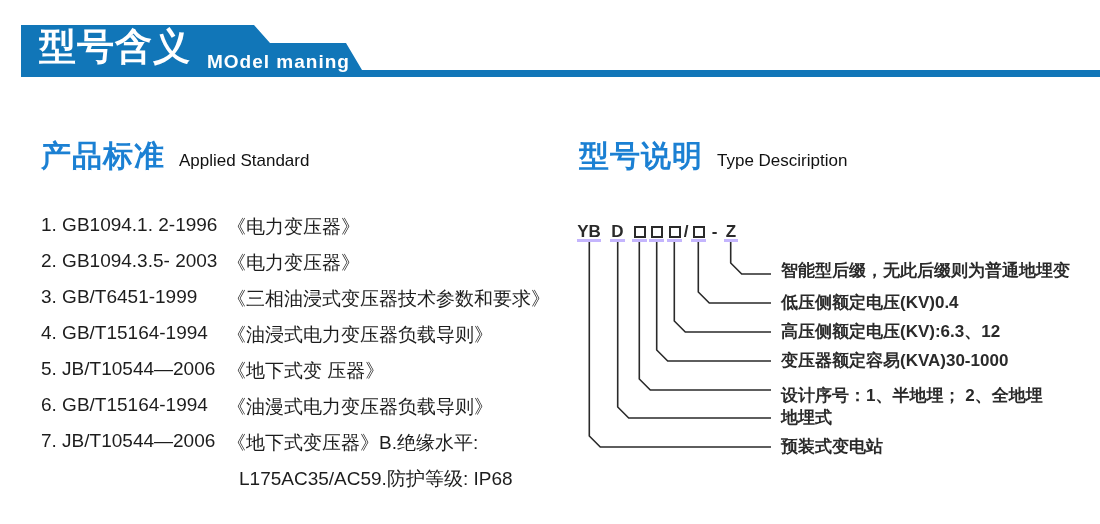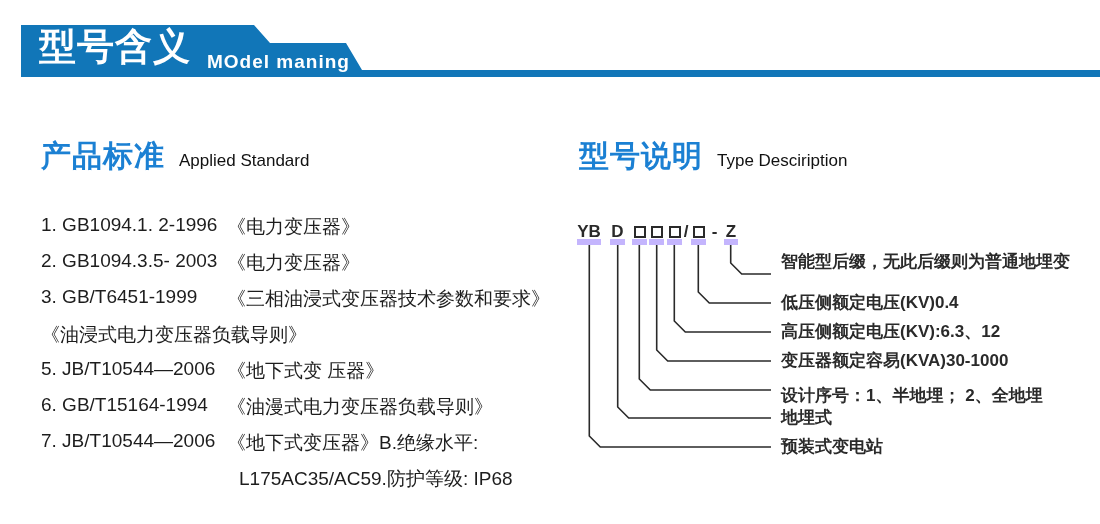--- a/index.html
+++ b/index.html
@@ -24,21 +24,21 @@
   
   .std-list{position:absolute;left:20px;top:214px;width:520px;}
   .std-row{display:flex;height:36px;align-items:flex-start;font-size:19px;color:#1d1d1d;}
   .std-code{width:186px;flex:0 0 186px;white-space:nowrap;}
   .std-title{white-space:nowrap;}
   .std-title.indent{padding-left:12px;}
 
   
   .diagram{position:absolute;left:540px;top:210px;width:560px;height:280px;}
   .code-group{position:absolute;top:13px;height:16px;display:flex;align-items:flex-end;
-              justify-content:center;border-bottom:6px solid #c4b5fd;
+              justify-content:center;border-bottom:3px solid #c4b5fd;
               font-size:17px;font-weight:bold;color:#2a2a2a;line-height:15px;}
   .code-group.plain{border-bottom:none;}
   .code-box{display:inline-block;width:12px;height:12px;border:2px solid #2a2a2a;
             box-sizing:border-box;margin-bottom:1px;}
   .dg-svg{position:absolute;left:0;top:0;width:560px;height:280px;}
   .dg-label{position:absolute;left:220px;height:22px;line-height:22px;font-size:17px;
             font-weight:bold;color:#2a2a2a;white-space:nowrap;}
 </style>
 </head>
 <body>
@@ -67,20 +67,21 @@
     </div>
     <div class="std-row">
       <span class="std-code">2. GB1094.3.5- 2003</span>
       <span class="std-title">《电力变压器》</span>
     </div>
     <div class="std-row">
       <span class="std-code">3. GB/T6451-1999</span>
       <span class="std-title">《三相油浸式变压器技术参数和要求》</span>
     </div>
     <div class="std-row">
+      <span class="std-code">4. GB/T15164-1994</span>
       <span class="std-title">《油浸式电力变压器负载导则》</span>
     </div>
     <div class="std-row">
       <span class="std-code">5. JB/T10544—2006</span>
       <span class="std-title">《地下式变 压器》</span>
     </div>
     <div class="std-row">
       <span class="std-code">6. GB/T15164-1994</span>
       <span class="std-title">《油漫式电力变压器负载导则》</span>
     </div>
@@ -129,21 +130,21 @@
     <div class="code-group" style="left:130px;width:15px;">
       <span class="code-box"></span>
     </div>
     <div class="code-group plain" style="left:148px;width:11px;">
       <span>-</span>
     </div>
     <div class="code-group" style="left:163px;width:14px;">
       <span>Z</span>
     </div>
 
-    <div class="dg-label" style="top:41px;font-family:Liberation Serif, serif;">智能型后缀，无此后缀则为普通地埋变</div>
+    <div class="dg-label" style="top:50px;font-family:Liberation Serif, serif;">智能型后缀，无此后缀则为普通地埋变</div>
     <div class="dg-label" style="top:82px;">低压侧额定电压(KV)0.4</div>
     <div class="dg-label" style="top:111px;">高压侧额定电压(KV):6.3、12</div>
     <div class="dg-label" style="top:140px;">变压器额定容易(KVA)30-1000</div>
     <div class="dg-label" style="top:175px;">设计序号：1、半地埋； 2、全地埋</div>
     <div class="dg-label" style="top:197px;">地埋式</div>
     <div class="dg-label" style="top:226px;">预装式变电站</div>
   </div>
 
 </div>
 

